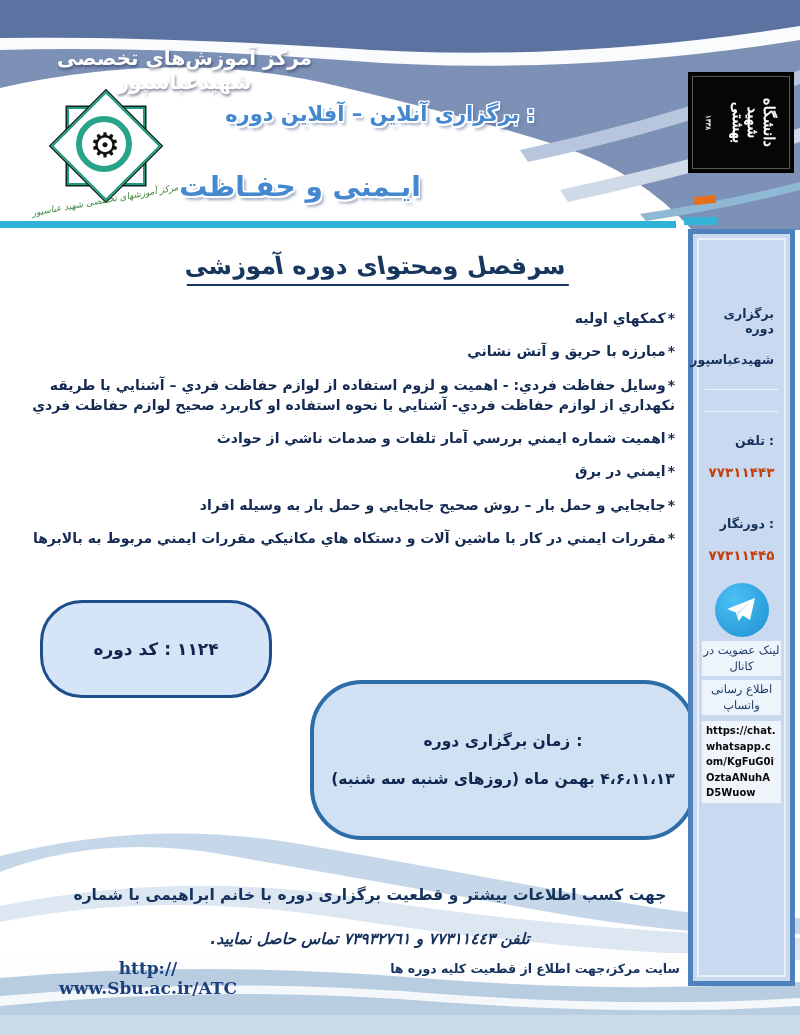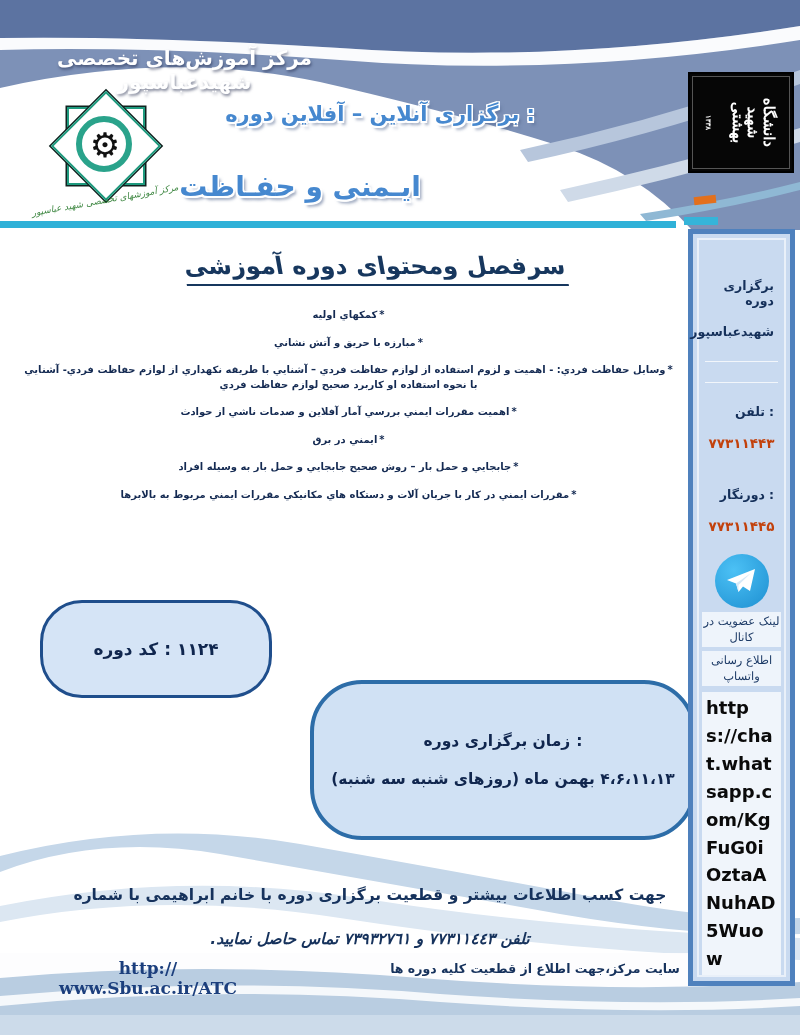--- a/index.html
+++ b/index.html
@@ -41,21 +41,21 @@
 
   .cyan-bar{left:0;top:221px;width:676px;height:7px;background:#2fb1d8;}
   .cyan-seg{left:684px;top:217px;width:34px;height:8px;background:#35b4d9;}
   .orange-dash{left:694px;top:196px;width:22px;height:8px;background:#e3701c;transform:rotate(-6deg);}
 
   
   .main-heading{left:150px;top:252px;width:450px;text-align:center;direction:rtl;}
   .main-heading span{display:inline-block;font-size:24px;font-weight:bold;color:#17375e;
       border-bottom:2.5px solid #17375e;padding-bottom:4px;transform:skewX(10deg);}
   .topics{left:22px;top:308px;width:653px;direction:rtl;text-align:right;}
-  .topic{font-size:10px;font-weight:bold;color:#142a52;line-height:1.45;margin-bottom:13px;text-align:center;}
+  .topic{font-size:14px;font-weight:bold;color:#142a52;line-height:1.45;margin-bottom:13px;}
   .topic .ast{margin-left:2px;}
 
   
   .code-box{left:40px;top:600px;width:226px;height:92px;background:#d5e4f6;border:3.5px solid #1f4e8c;
             border-radius:42px;display:flex;align-items:center;justify-content:center;z-index:4;}
   .box-line{display:flex;direction:ltr;align-items:baseline;gap:6px;font-weight:bold;color:#10264e;}
   .code-box .box-line{font-size:17px;align-items:center;}
   .sched-box{left:310px;top:680px;width:378px;height:152px;background:#d0e1f4;border:4px solid #2d6da8;
              border-radius:52px;display:flex;flex-direction:column;align-items:center;justify-content:center;
              gap:20px;z-index:4;}
@@ -71,21 +71,21 @@
   .sb-label{direction:ltr;display:flex;justify-content:flex-end;gap:4px;padding:0 10px;
             font-size:12.5px;font-weight:bold;color:#15305a;}
   .sb-num{text-align:center;font-size:13.5px;font-weight:bold;color:#c2410c;direction:ltr;}
   .sb-div{height:1px;background:#f2f6fb;margin:7px 6px;}
   .tg-wrap{display:flex;justify-content:center;margin-top:20px;}
   .tg{width:54px;height:54px;border-radius:50%;background:radial-gradient(circle at 35% 30%,#4cc1f5,#1d8fd1);
       position:relative;}
   .tg svg{position:absolute;left:0;top:0;}
   .sb-note{text-align:center;font-size:11.5px;color:#1c3a66;white-space:pre-line;line-height:1.35;
            font-family:"DejaVu Serif",serif;background:#eef4fb;margin:4px 3px 0 3px;padding:2px 0;}
-  .sb-url{direction:ltr;text-align:left;font-size:18px;font-weight:bold;color:#0a0a0a;
+  .sb-url{direction:ltr;text-align:left;font-size:10px;font-weight:bold;color:#0a0a0a;
           word-break:break-all;line-height:1.55;margin:6px 3px 0 3px;background:#f0f5fb;padding:2px 4px;}
 
   
   .footer-waves{left:0;top:810px;width:800px;height:225px;z-index:1;}
   .contact1{left:55px;top:886px;width:630px;text-align:center;direction:rtl;font-size:15.5px;
             font-weight:bold;color:#16325c;z-index:3;}
   .contact2{left:55px;top:930px;width:630px;text-align:center;direction:rtl;font-size:15.5px;
             font-weight:bold;color:#16325c;z-index:3;font-style:italic;}
   .footer-url{left:28px;top:958px;width:240px;direction:ltr;text-align:center;font-size:17px;
               font-weight:bold;color:#1c3f7d;font-family:"DejaVu Serif",serif;z-index:3;}
@@ -137,24 +137,24 @@
   <div class="abs orange-dash"></div>
 
   <div class="abs main-heading">
     <span>سرفصل ومحتوای دوره آموزشی</span>
   </div>
 
   <div class="abs topics">
       <div class="topic"><span class="ast">*</span><span>کمکهاي اوليه</span></div>
       <div class="topic"><span class="ast">*</span><span>مبارزه با حريق و آتش نشاني</span></div>
       <div class="topic"><span class="ast">*</span><span>وسايل حفاظت فردي: - اهميت و لزوم استفاده از لوازم حفاظت فردي – آشنايي با طريقه نكهداري از لوازم حفاظت فردي- آشنايي با نحوه استفاده او كاربرد صحيح لوازم حفاظت فردي</span></div>
-      <div class="topic"><span class="ast">*</span><span>اهميت مقررات ايمني بررسي آمار آفلاین و صدمات ناشي از حوادث</span></div>
+      <div class="topic"><span class="ast">*</span><span>اهميت شماره ايمني بررسي آمار تلفات و صدمات ناشي از حوادث</span></div>
       <div class="topic"><span class="ast">*</span><span>ايمني در برق</span></div>
       <div class="topic"><span class="ast">*</span><span>جابجايي و حمل بار – روش صحيح جابجايي و حمل بار به وسيله افراد</span></div>
-      <div class="topic"><span class="ast">*</span><span>مقررات ايمني در كار با جريان آلات و دستكاه هاي مكانيكي مقررات ايمني مربوط به بالابرها</span></div>
+      <div class="topic"><span class="ast">*</span><span>مقررات ايمني در كار با ماشين آلات و دستكاه هاي مكانيكي مقررات ايمني مربوط به بالابرها</span></div>
     </div>
 
   <div class="abs code-box">
     <div class="box-line">
       <span class="rtl-label">کد دوره</span>
         <span>:</span>
         <span>۱۱۲۴</span>
     </div>
   </div>
 

